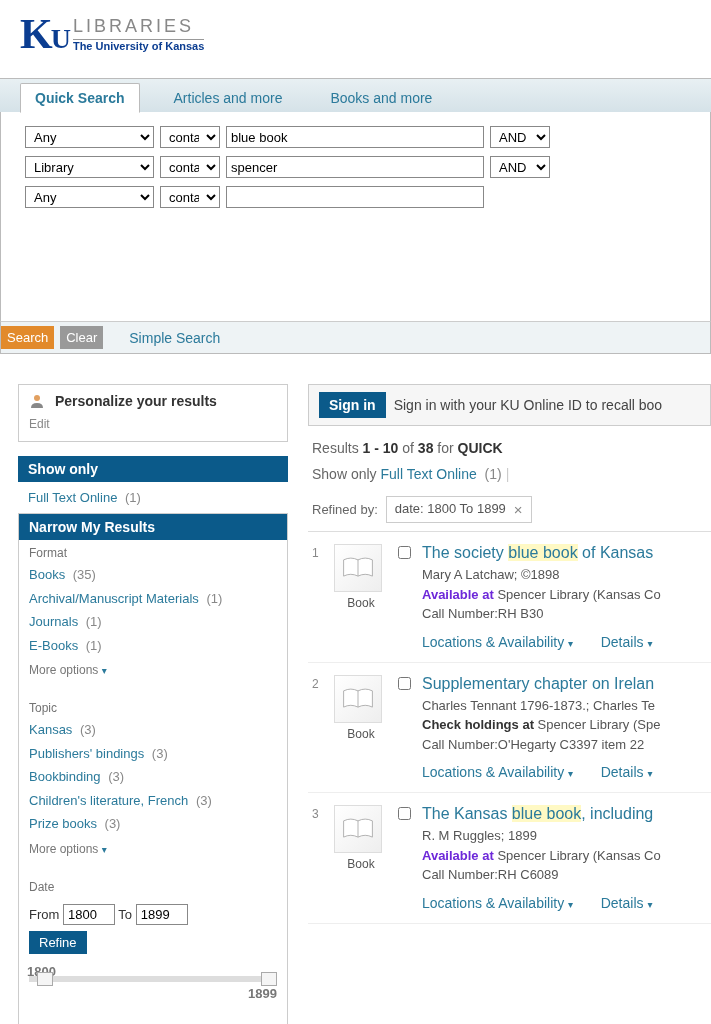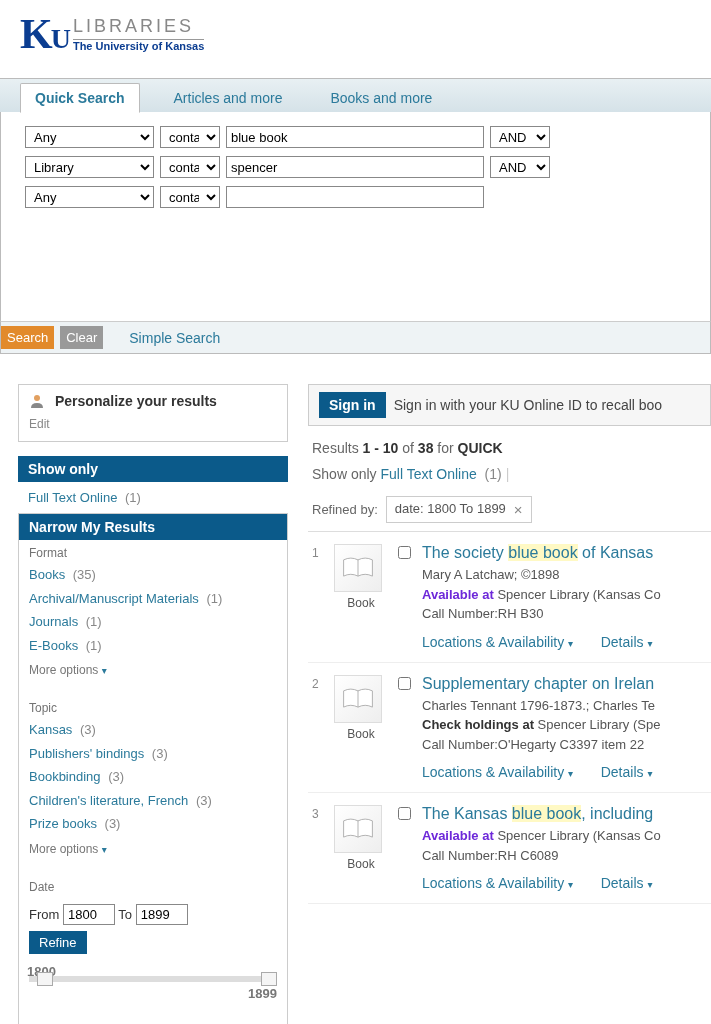--- a/index.html
+++ b/index.html
@@ -270,20 +270,21 @@
             <svg viewBox="0 0 40 30">
               <path d="M4 6 Q12 2 20 6 Q28 2 36 6 L36 24 Q28 20 20 24 Q12 20 4 24 Z" fill="#fff" stroke="#aaa"></path>
               <line x1="20" y1="6" x2="20" y2="24" stroke="#aaa"></line>
             </svg>
           </div>
         <div class="thumb-label">Book</div>
       </div>
       <div class="result-check"><input type="checkbox" style=""></div>
       <div class="result-body">
         <div class="result-title"><span>The Kansas </span><span class="hl">blue book</span><span>, including </span></div>
+        <div class="result-meta">R. M Ruggles; 1899</div>
         <div class="result-meta"><span class="avail">Available at</span><span>  Spencer Library (Kansas Co</span></div>
         <div class="result-meta">Call Number:RH C6089</div>
         <div class="action-links">
           <a><span>Locations &amp; Availability</span> <span class="chev">▾</span></a>
           <a><span>Details</span> <span class="chev">▾</span></a>
         </div>
       </div>
     </div>
 
   </div>

